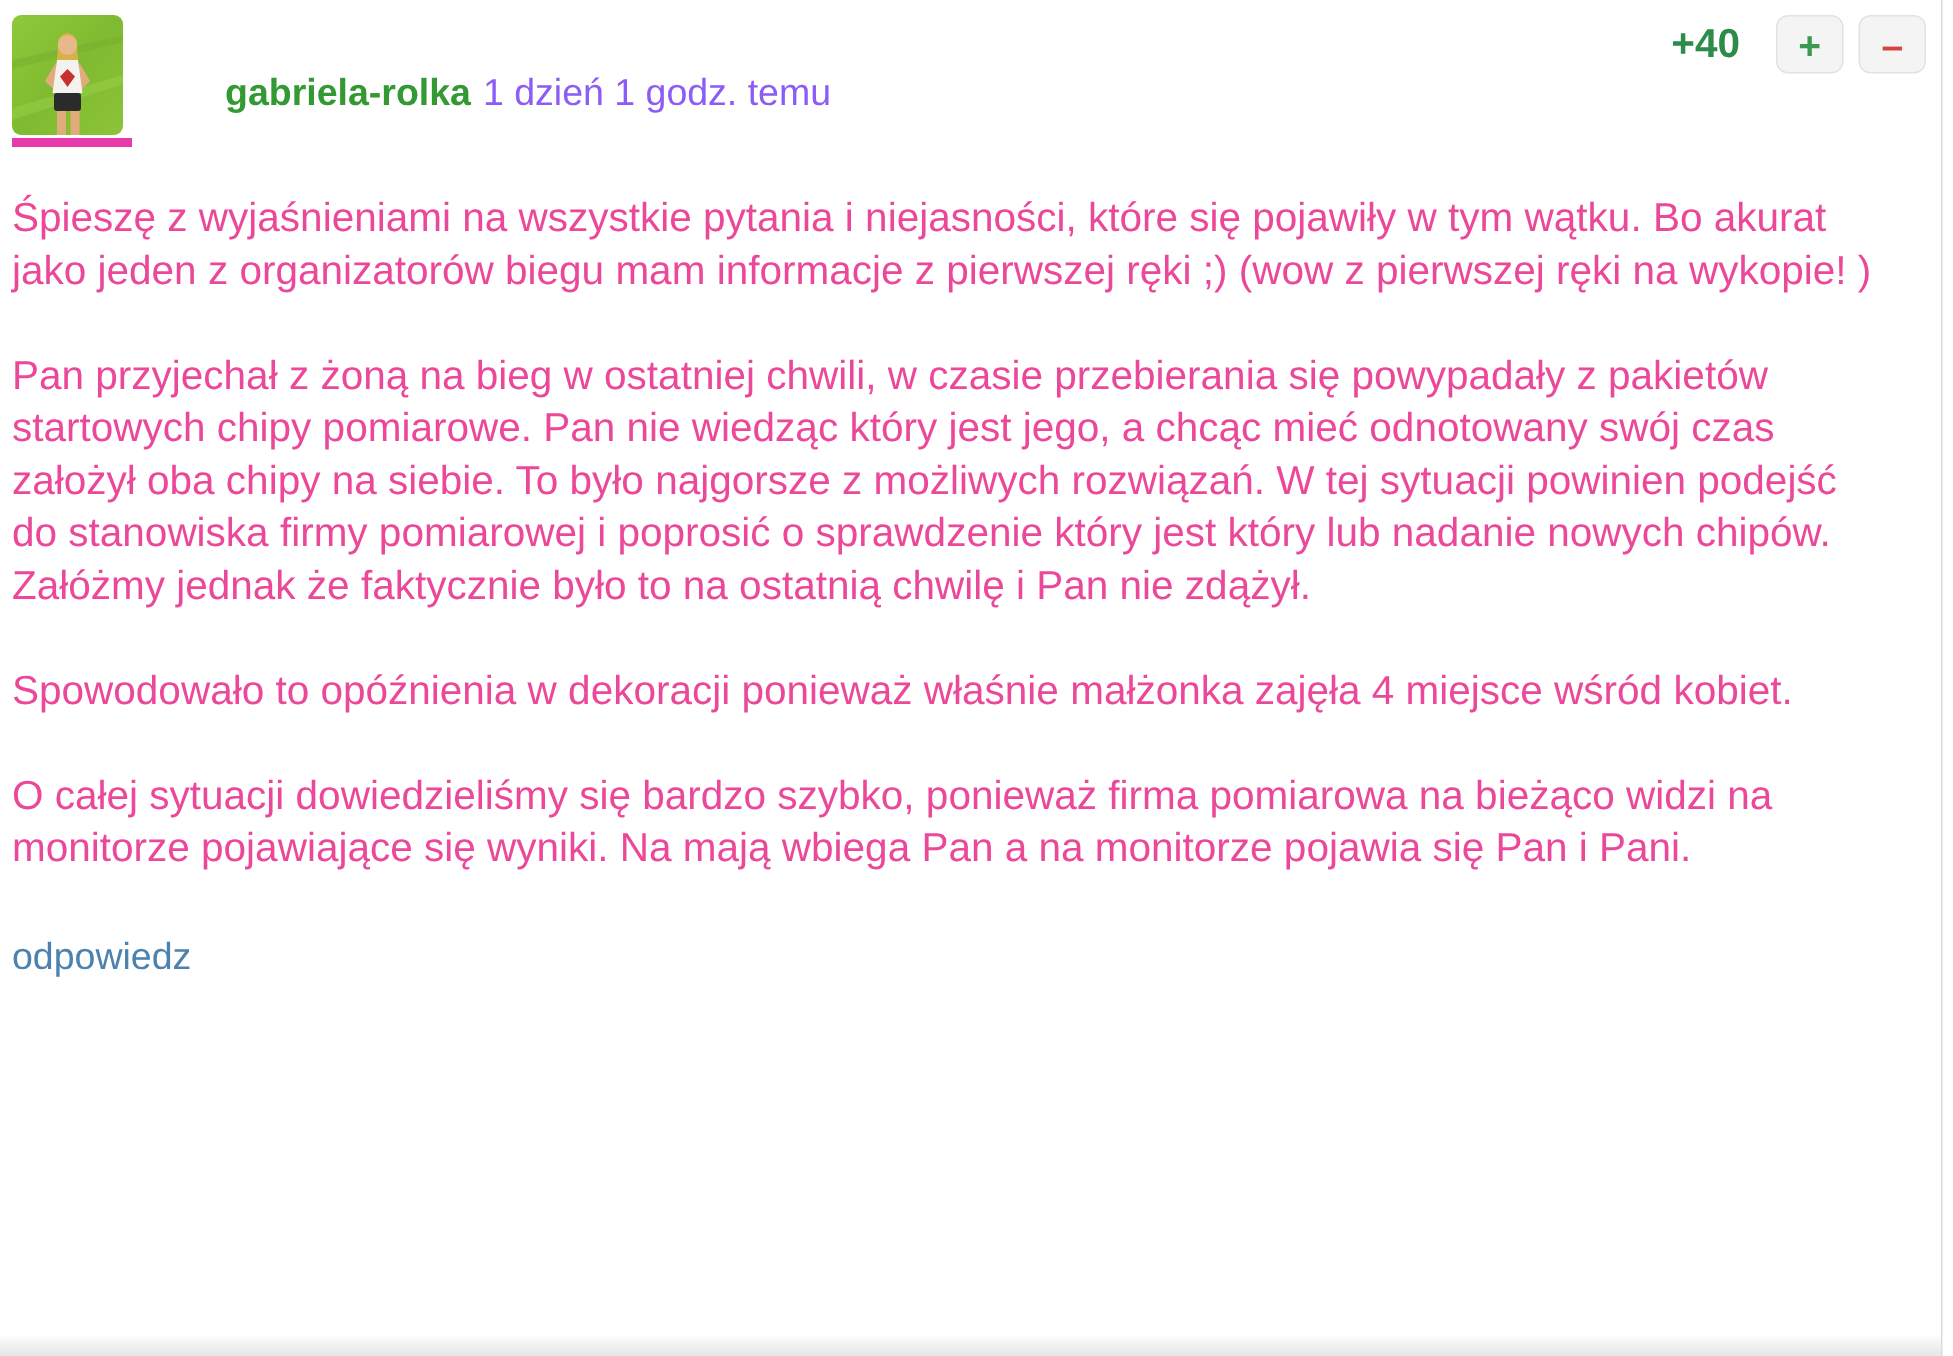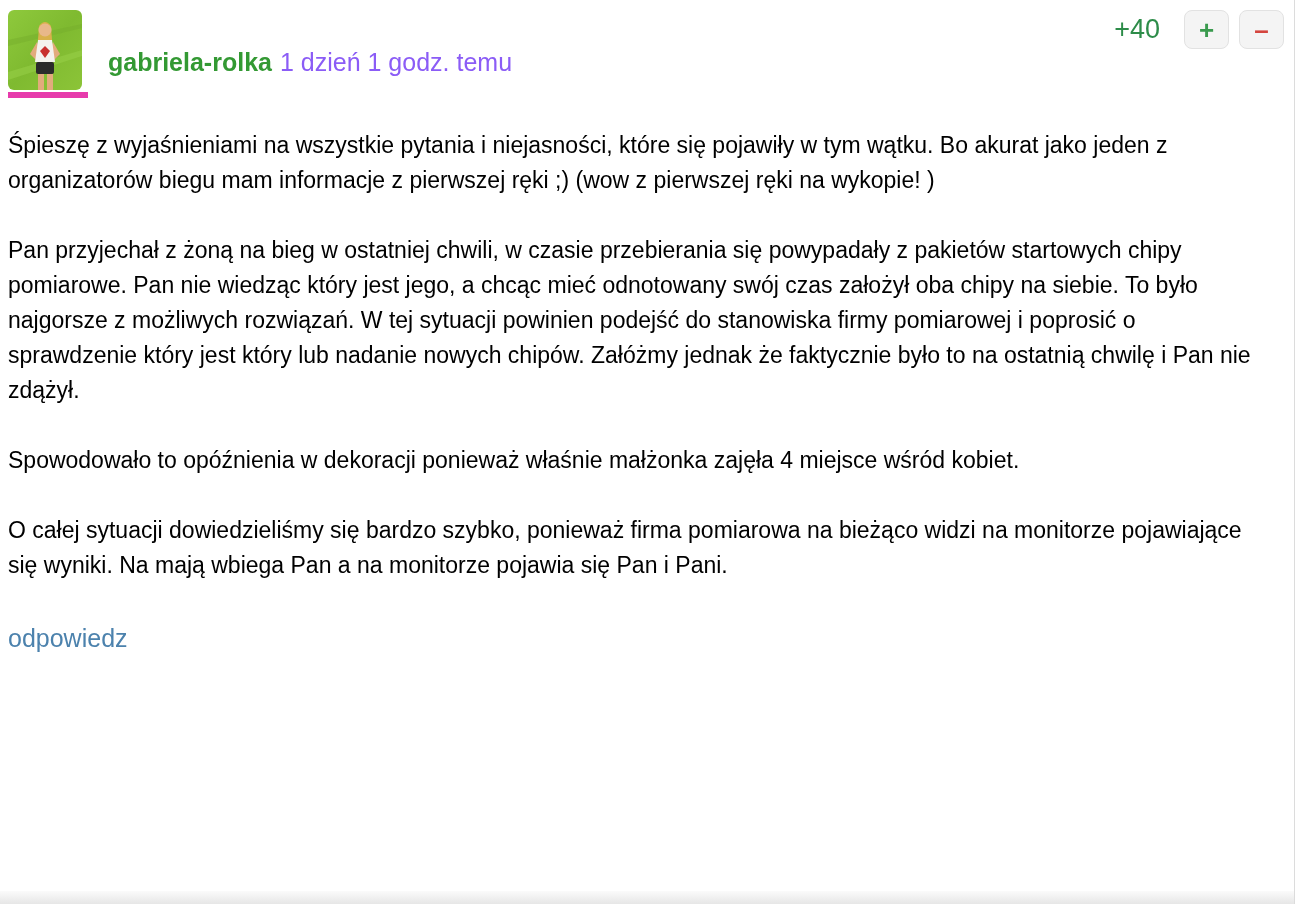--- a/index.html
+++ b/index.html
@@ -50,35 +50,36 @@
     left: 108px;
     top: 48px;
     font-size: 25px;
     white-space: nowrap;
   }
   .author-name {
     color: #339933;
     font-weight: bold;
     text-decoration: none;
     cursor: pointer;
+    margin-left: 42px;
   }
   .comment-time {
     color: #8b5cf6;
     margin-left: 8px;
   }
   .vote-area {
     position: absolute;
     top: 10px;
     right: 10px;
     display: flex;
     align-items: center;
   }
   .vote-score {
     color: #2d8c49;
-    font-weight: normal;
+    font-weight: bold;
     font-size: 27px;
     margin-right: 14px;
   }
   .vote-btn {
     width: 45px;
     height: 39px;
     background: #f4f4f4;
     border: 1px solid #e2e2e2;
     border-radius: 8px;
     font-size: 26px;
@@ -88,22 +89,22 @@
     cursor: pointer;
     padding: 0;
     margin-left: 10px;
     font-family: "Liberation Sans", sans-serif;
   }
   .vote-btn.up { color: #3a9a4e; }
   .vote-btn.down { color: #d4453e; }
   
   .comment-body {
     padding: 29px 42px 0 8px;
-    color: #000000;
-    font-size: 23px;
+    color: #ec4899;
+    font-size: 27px;
     line-height: 35px;
   }
   .comment-body p {
     margin: 0 0 35px 0;
   }
   
   .comment-footer {
     display: flex;
     align-items: center;
     padding-left: 8px;

